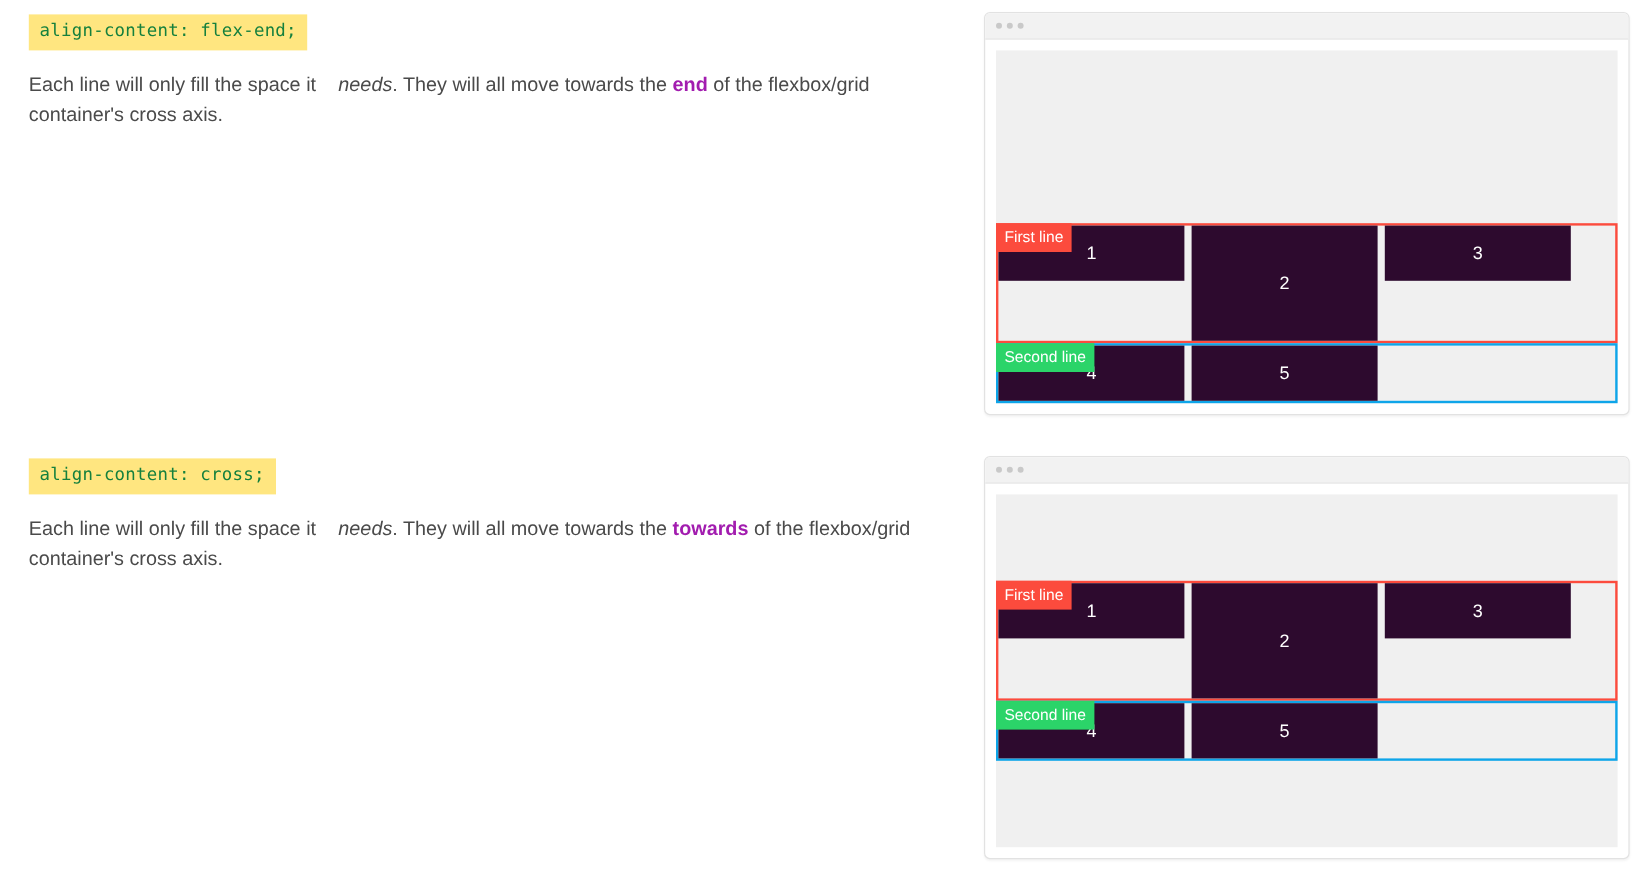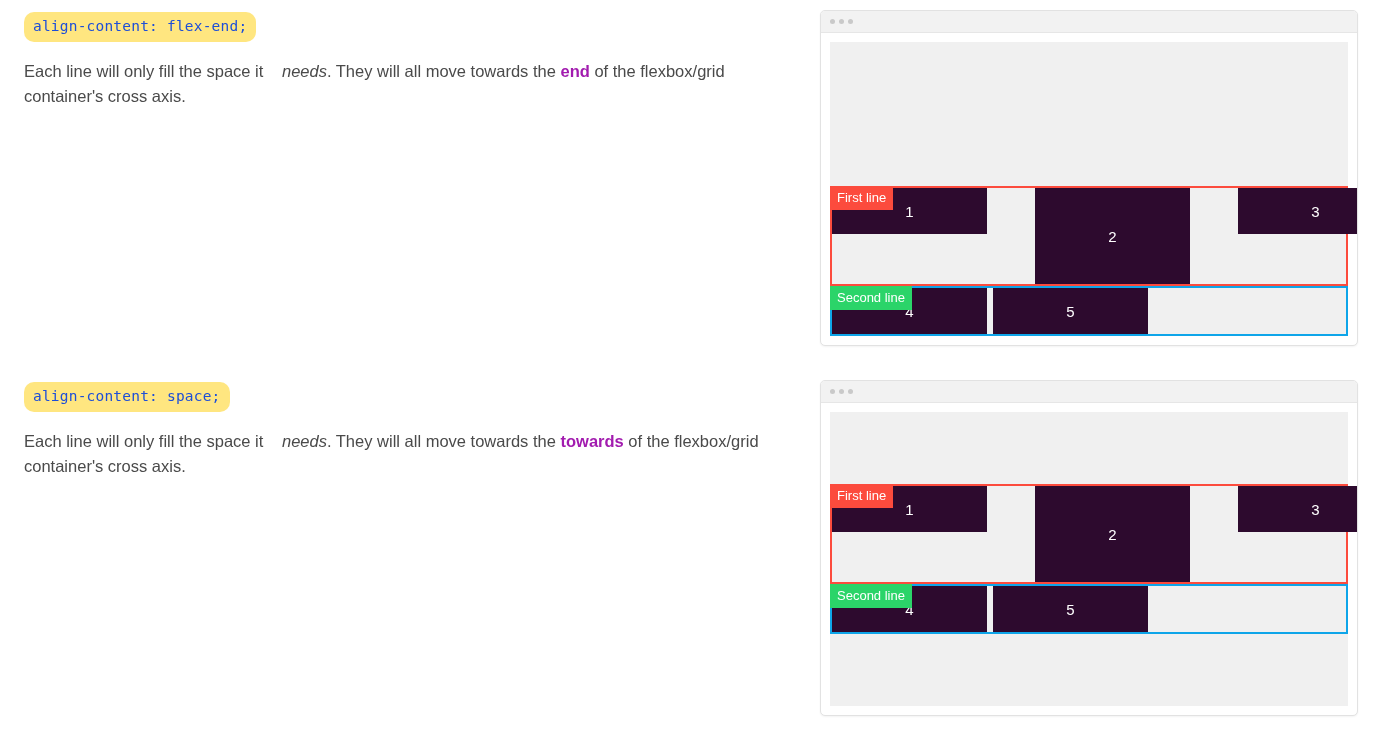--- a/index.html
+++ b/index.html
@@ -20,26 +20,26 @@
   }
 
   
   .section-text { position: absolute; left: 24px; width: 770px; }
   .sec1-text { top: 12px; }
   .sec2-text { top: 382px; }
 
   .code-chip {
     display: inline-block;
     background: #ffe680;
-    color: #1d4ed8;
+    color: #15803d;
     font-family: "DejaVu Sans Mono", "Liberation Mono", monospace;
     font-size: 14.5px;
     line-height: 1;
     padding: 7px 9px 8px 9px;
-    border-radius: 10px;
+    border-radius: 0;
     letter-spacing: 0.2px;
   }
 
   .desc {
     margin-top: 17px;
     font-size: 16.5px;
     line-height: 25px;
     color: #4a4a4a;
     font-family: "Liberation Sans", sans-serif;
     max-width: 760px;
@@ -96,21 +96,20 @@
   
   .line {
     position: relative;
     display: flex;
     align-items: flex-start;
     padding: 0;
   }
   .line-first {
     border: 2px solid #fc4b3d;
     height: 100px;
-    gap: 42px;
   }
   .line-second {
     border: 2px solid #0ea5e9;
     height: 50px;
   }
 
   .line-label {
     position: absolute;
     top: -2px;
     left: -2px;
@@ -146,21 +145,21 @@
 <body>
 
 <div class="page">
 
   <div class="section-text sec1-text">
     <div class="code-chip">align-content: flex-end;</div>
     <p class="desc"><span>Each line will only fill the space it </span><em>needs</em><span>. They will all move towards the </span><strong>end</strong><span> of the flexbox/grid container's cross axis.</span></p>
   </div>
 
   <div class="section-text sec2-text">
-    <div class="code-chip">align-content: space;</div>
+    <div class="code-chip">align-content: cross;</div>
     <p class="desc"><span>Each line will only fill the space it </span><em>needs</em><span>. They will all move towards the </span><strong>towards</strong><span> of the flexbox/grid container's cross axis.</span></p>
   </div>
 
   <div class="demo demo-1">
     <div class="chrome-bar">
       <span class="dot"></span>
       <span class="dot"></span>
       <span class="dot"></span>
     </div>
     <div class="stage-wrap">

